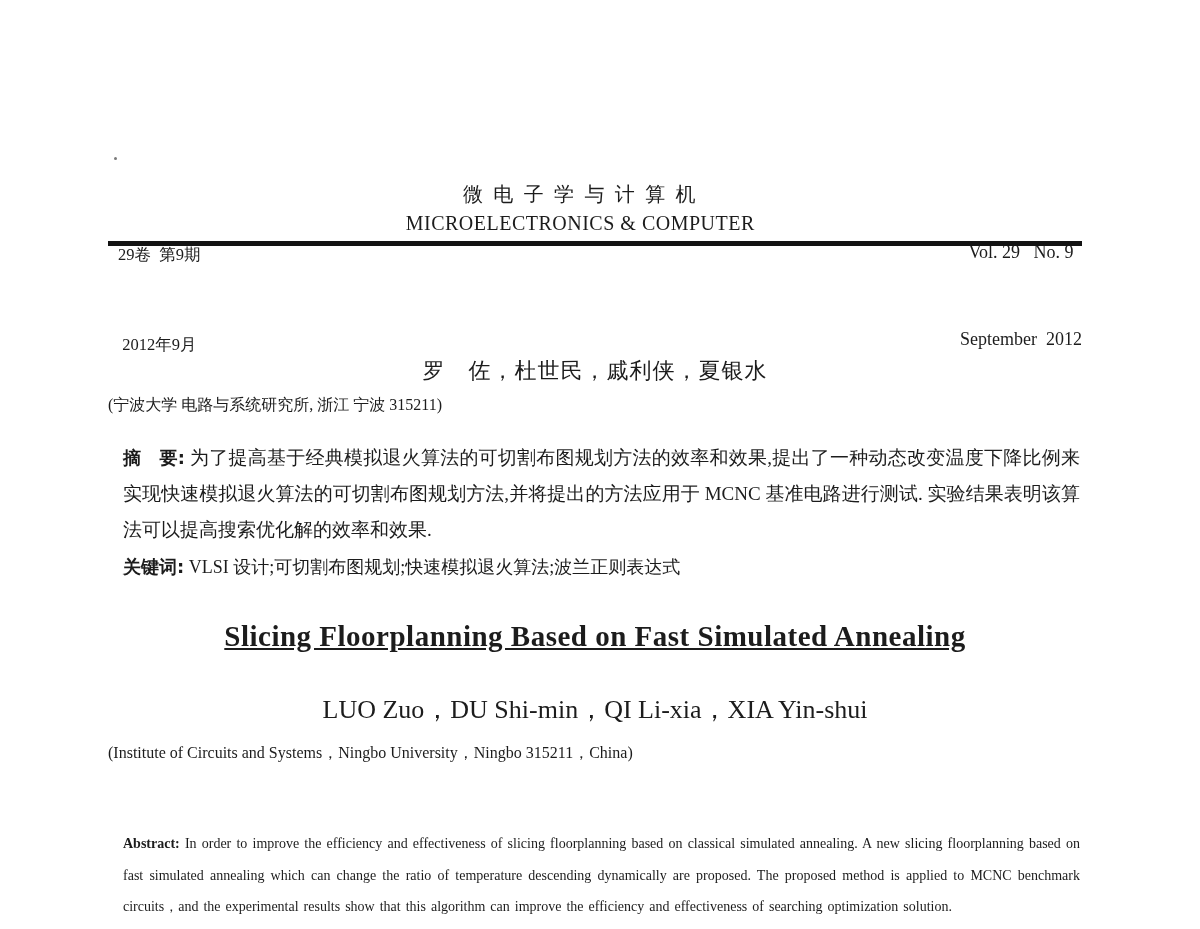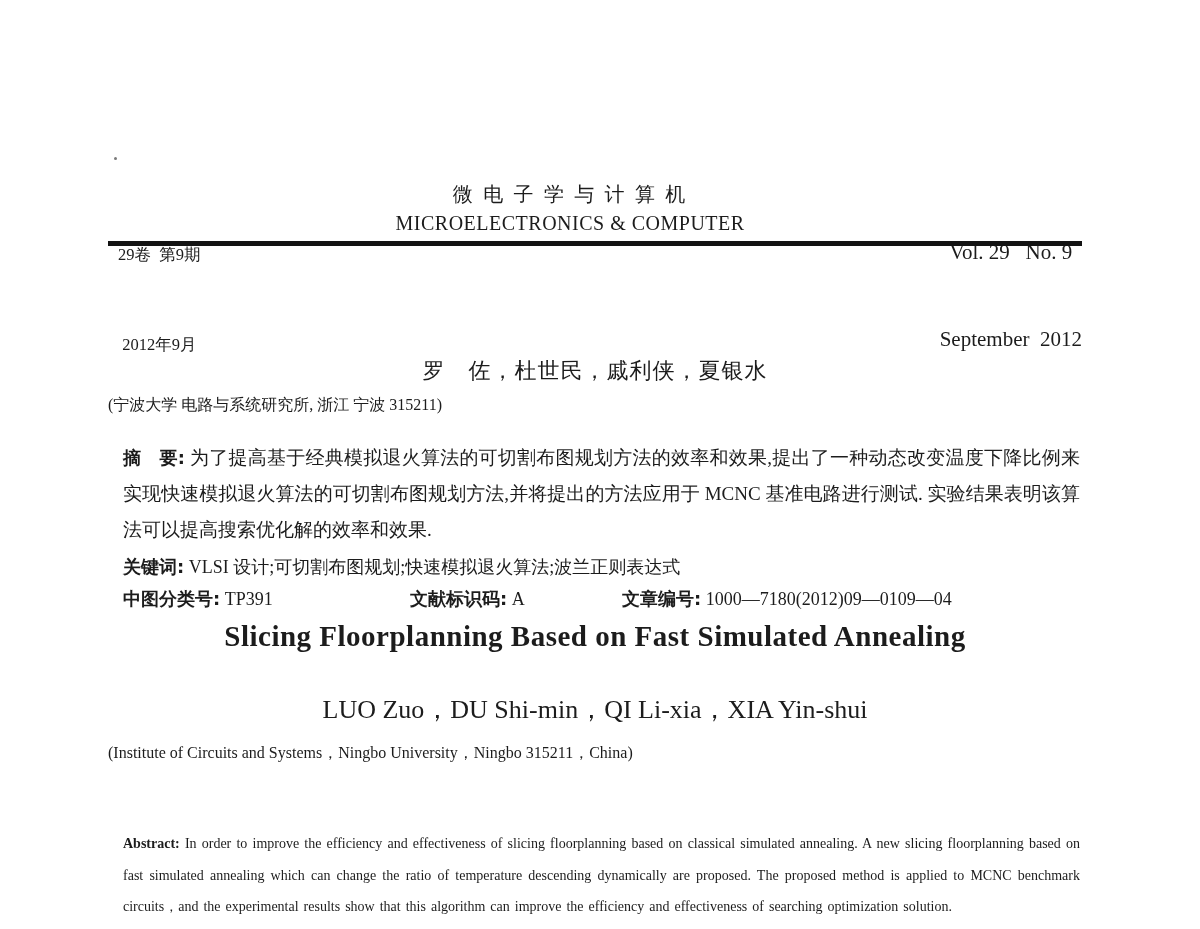--- a/index.html
+++ b/index.html
@@ -15,40 +15,40 @@
   .abs { position:absolute; }
   .speck { position:absolute; left:114px; top:157px; width:3px; height:3px; background:#7a7a7a; border-radius:50%; }
 
   
   .header { left:118px; top:180px; width:964px; display:flex; justify-content:space-between; align-items:flex-start; }
   .h-col { text-align:center; }
   .h-left { font-size:16.5px; line-height:30px; white-space:pre; }
   .h-center { line-height:29px; }
   .h-center .zh { font-size:20px; white-space:pre; letter-spacing:2px; font-family:"DejaVu Sans", sans-serif; font-weight:500; }
   .h-center .en { font-size:20px; letter-spacing:0.5px; }
-  .h-right { font-size:21px; line-height:29px; white-space:pre; }
+  .h-right { font-size:18px; line-height:29px; white-space:pre; }
 
   .rule { left:108px; top:241px; width:974px; height:2px; border-top:3px solid #131313; border-bottom:2px solid #131313; }
 
   
   .cn-title { left:108px; top:286px; width:974px; text-align:center; font-size:35px; font-weight:bold;
               font-family:"DejaVu Sans", sans-serif; letter-spacing:1px; }
   .cn-authors { left:108px; top:356px; width:974px; text-align:center; font-size:22px; letter-spacing:1px; }
   .cn-affil { left:108px; top:395px; width:974px; text-align:left; font-size:16px; }
 
   .cn-abstract { left:123px; top:440px; width:957px; font-size:19px; line-height:36px; text-align:justify; }
   .label-b { font-family:"DejaVu Sans", sans-serif; font-weight:bold; font-size:18px;margin-top:40px; }
   .cn-keywords { left:123px; top:550px; width:957px; font-size:18px; line-height:34px; }
   .cn-class { left:123px; top:582px; width:957px; font-size:18px; line-height:34px; display:flex; }
   .cn-class .seg1 { width:287px; }
   .cn-class .seg2 { width:212px; }
   .cn-class .seg3 { flex:1; }
 
   
-  .en-title { left:108px; top:620px; width:974px; text-align:center; font-size:29px; font-weight:bold; letter-spacing:0.5px; }
+  .en-title { left:108px; top:620px; width:974px; text-align:center; font-size:29px; font-weight:bold; letter-spacing:0.5px;text-decoration:underline; }
   .en-authors { left:108px; top:692px; width:974px; text-align:center; font-size:26px; }
   .en-affil { left:108px; top:743px; width:974px; text-align:left; font-size:16px; }
   .en-abstract { left:123px; top:828px; width:957px; font-size:14px; line-height:31.5px; text-align:justify;
                  word-spacing:1.5px; }
   .en-abstract .lbl { font-weight:bold; }
 </style>
 </head>
 <body>
 
 <div class="page">
@@ -72,25 +72,20 @@
 
   <div class="abs rule"></div>
 
   <div class="abs cn-authors">罗　佐，杜世民，戚利侠，夏银水</div>
   <div class="abs cn-affil">(宁波大学 电路与系统研究所, 浙江 宁波 315211)</div>
 
   <p class="abs cn-abstract"><span class="label-b">摘　要:</span><span> 为了提高基于经典模拟退火算法的可切割布图规划方法的效率和效果,提出了一种动态改变温度下降比例来实现快速模拟退火算法的可切割布图规划方法,并将提出的方法应用于 MCNC 基准电路进行测试. 实验结果表明该算法可以提高搜索优化解的效率和效果.</span></p>
 
   <p class="abs cn-keywords"><span class="label-b">关键词:</span><span> VLSI 设计;可切割布图规划;快速模拟退火算法;波兰正则表达式</span></p>
 
-  <div class="abs cn-class">
-    <span class="seg1"><span class="label-b">中图分类号:</span><span> TP391</span></span>
-    <span class="seg2"><span class="label-b">文献标识码:</span><span> A</span></span>
-    <span class="seg3"><span class="label-b">文章编号:</span><span> 1000—7180(2012)09—0109—04</span></span>
-  </div>
 
   <h2 class="abs en-title">Slicing Floorplanning Based on Fast Simulated Annealing</h2>
   <div class="abs en-authors">LUO Zuo，DU Shi-min，QI Li-xia，XIA Yin-shui</div>
   <div class="abs en-affil">(Institute of Circuits and Systems，Ningbo University，Ningbo 315211，China)</div>
 
   <p class="abs en-abstract"><span class="lbl">Abstract:</span><span> In order to improve the efficiency and effectiveness of slicing floorplanning based on classical simulated annealing. A new slicing floorplanning based on fast simulated annealing which can change the ratio of temperature descending dynamically are proposed. The proposed method is applied to MCNC benchmark circuits，and the experimental results show that this algorithm can improve the efficiency and effectiveness of searching optimization solution.</span></p>
 
 </div>
 
 </body></html>

